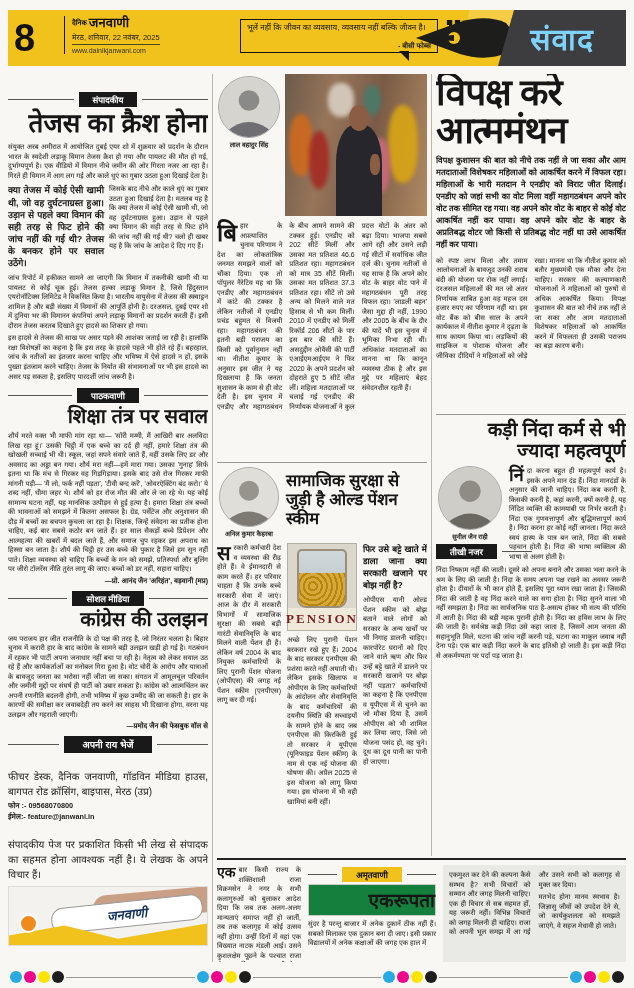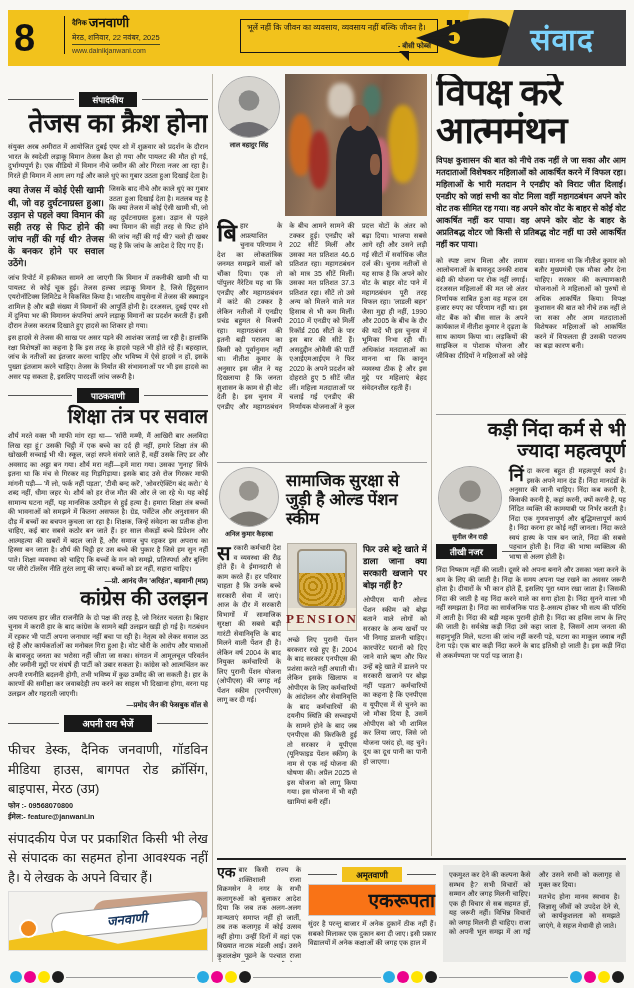--- a/index.html
+++ b/index.html
@@ -43,21 +43,21 @@
   .vline2{position:absolute;left:431px;top:74px;height:782px;border-left:1px solid #bcb7aa;}
   .col-right{position:absolute;left:436px;top:74px;width:190px;height:782px;overflow:hidden;}
   
   .ed-headline{font-size:26px;line-height:1.05;margin:3px 0 5px;}
   .quote-row{display:flex;gap:5px;margin:4px 0;}
   .quote-row .qb{width:48%;font-size:9px;font-weight:800;line-height:1.35;text-align:justify;}
   .quote-row .qs{flex:1;}
   .sec-headline{font-size:20px;line-height:1.1;margin:2px 0 4px;}
   .feedback{margin-top:6px;}
   .feedback .label-bar span{font-size:9.5px;padding:2px 18px;}
-  .fb-body{font-size:13px;line-height:1.5;text-align:justify;margin-top:8px;}
+  .fb-body{font-size:10px;line-height:1.5;text-align:justify;margin-top:16px;}
   .fb-line{font-size:7.3px;font-weight:bold;margin-top:1px;}
   .news-graphic{position:relative;height:58px;margin-top:4px;background:#f3f2ee;overflow:hidden;border:1px solid #ddd;}
   .ng-hand{position:absolute;right:-6px;top:4px;width:120px;height:26px;background:#c9a086;border-radius:16px 4px 4px 16px;transform:rotate(-5deg);}
   .ng-paper{position:absolute;right:4px;top:14px;width:150px;height:24px;background:#fff;border:1px solid #999;border-radius:12px;
             transform:rotate(-6deg);display:flex;align-items:center;justify-content:center;
             font-size:13px;font-weight:800;font-style:italic;color:#16355e;}
   .ng-wave{position:absolute;left:0;right:0;bottom:0;height:22px;background:#f2c21c;
            clip-path:polygon(0 55%,28% 10%,55% 70%,100% 0,100% 100%,0 100%);}
   .ng-dot{position:absolute;left:10px;bottom:12px;width:15px;height:15px;border-radius:50%;background:#f08a1d;border:2px solid #fff;}
   
@@ -102,21 +102,21 @@
   .crit-row{display:flex;gap:5px;margin-top:4px;}
   .crit-row .author-box{width:68px;}
   .crit-row .portrait{width:62px;height:62px;margin:0 auto;}
   .crit-label .label-bar{width:96px;margin:3px 0;}
   .crit-label .label-bar:before{display:none;}
   
   .bottom-strip{position:absolute;left:217px;top:858px;width:409px;height:104px;border-top:2px solid #222;
                 padding-top:5px;display:flex;gap:7px;box-sizing:border-box;overflow:hidden;}
   .bs-story{width:84px;flex:none;}
   .bs-mid{width:128px;flex:none;}
-  .amrit-headline{font-size:19px;background:#f97316;border:1px solid #ccc;margin:2px 0 3px;padding:2px 0;}
+  .amrit-headline{font-size:19px;background:#15803d;border:1px solid #ccc;margin:2px 0 3px;padding:2px 0;}
   .bs-gray{flex:1;background:#e9e9e6;padding:5px 6px;box-sizing:border-box;column-count:2;column-gap:8px;}
   
   .print-marks{position:absolute;left:8px;top:970px;width:618px;height:14px;display:flex;align-items:center;}
   .pm-line{flex:1;border-top:1.5px solid #9a9a9a;}
   .dots{display:flex;gap:2px;padding:0 2px;}
   .dot{width:12px;height:12px;border-radius:50%;}
   .dot.c{background:#29abe2;} .dot.m{background:#ec008c;} .dot.y{background:#ffe400;} .dot.k{background:#1d1d1d;}
 </style>
 </head>
 <body>
@@ -160,20 +160,23 @@
     <div class="body-txt">जांच रिपोर्ट में हकीकत सामने आ जाएगी कि विमान में तकनीकी खामी थी या पायलट से कोई चूक हुई। तेजस हल्का लड़ाकू विमान है, जिसे हिंदुस्तान एयरोनॉटिक्स लिमिटेड ने विकसित किया है। भारतीय वायुसेना में तेजस की स्क्वाड्रन शामिल है और बड़ी संख्या में विमानों की आपूर्ति होनी है। दरअसल, दुबई एयर शो में दुनिया भर की विमानन कंपनियां अपने लड़ाकू विमानों का प्रदर्शन करती हैं। इसी दौरान तेजस करतब दिखाते हुए हादसे का शिकार हो गया।</div>
     <div class="body-txt" style="margin-top:3px;">इस हादसे से तेजस की साख पर असर पड़ने की आशंका जताई जा रही है। हालांकि रक्षा विशेषज्ञों का कहना है कि इस तरह के हादसे पहले भी होते रहे हैं। बहरहाल, जांच के नतीजों का इंतजार करना चाहिए और भविष्य में ऐसे हादसे न हों, इसके पुख्ता इंतजाम करने चाहिए। तेजस के निर्यात की संभावनाओं पर भी इस हादसे का असर पड़ सकता है, इसलिए पारदर्शी जांच जरूरी है।</div>
 
     <div class="label-bar" style="margin-top:7px;">
         <span>पाठकवाणी</span>
       </div>
     <div class="headline sec-headline">शिक्षा तंत्र पर सवाल</div>
     <div class="body-txt">शौर्य मरते वक्त भी माफी मांग रहा था— 'सॉरी मम्मी, मैं आखिरी बार अलविदा लिख रहा हूं।' उसकी चिट्ठी में एक बच्चे का दर्द ही नहीं, हमारे शिक्षा तंत्र की खोखली सच्चाई भी थी। स्कूल, जहां सपने संवारे जाते हैं, वहीं उसके लिए डर और अवसाद का अड्डा बन गया। शौर्य मरा नहीं—हमें मारा गया। उसका 'गुनाह' सिर्फ इतना था कि मंच से गिरकर वह गिड़गिड़ाया। इसके बाद उसे रोज गिरकर माफी मांगनी पड़ी— 'मैं लो, फर्क नहीं पड़ता', 'टीवी बन्द करें', 'ओवरऐक्टिंग बंद करो।' ये शब्द नहीं, धीमा जहर थे। शौर्य को हर रोज मौत की ओर ले जा रहे थे। यह कोई सामान्य घटना नहीं, यह मानसिक उत्पीड़न से हुई हत्या है। हमारा शिक्षा तंत्र बच्चों की भावनाओं को समझने में कितना असफल है। ग्रेड, पर्सेंटेज और अनुशासन की दौड़ में बच्चों का बचपन कुचला जा रहा है। शिक्षक, जिन्हें संवेदना का प्रतीक होना चाहिए, कई बार सबसे कठोर बन जाते हैं। हर साल सैकड़ों बच्चे डिप्रेशन और आत्महत्या की खबरों में बदल जाते हैं, और समाज चुप रहकर इस अपराध का हिस्सा बन जाता है। शौर्य की चिट्ठी हर उस बच्चे की पुकार है जिसे हम सुन नहीं पाते। शिक्षा व्यवस्था को चाहिए कि बच्चों के मन को समझे, प्रतिस्पर्धा और बुलिंग पर जीरो टॉलरेंस नीति तुरंत लागू की जाए। बच्चों को डर नहीं, सहारा चाहिए।</div>
     <div class="sig">—प्रो. आनंद जैन 'अरिहंत', बड़वानी (मप्र)</div>
 
+    <div class="label-bar" style="margin-top:6px;">
+        <span>सोशल मीडिया</span>
+      </div>
     <div class="headline sec-headline">कांग्रेस की उलझन</div>
     <div class="body-txt">जय पराजय हार जीत राजनीति के दो पक्ष की तरह है, जो निरंतर चलता है। बिहार चुनाव में करारी हार के बाद कांग्रेस के सामने बड़ी उलझन खड़ी हो गई है। गठबंधन में रहकर भी पार्टी अपना जनाधार नहीं बचा पा रही है। नेतृत्व को लेकर सवाल उठ रहे हैं और कार्यकर्ताओं का मनोबल गिरा हुआ है। वोट चोरी के आरोप और यात्राओं के बावजूद जनता का भरोसा नहीं जीता जा सका। संगठन में आमूलचूल परिवर्तन और जमीनी मुद्दों पर संघर्ष ही पार्टी को उबार सकता है। कांग्रेस को आत्मचिंतन कर अपनी रणनीति बदलनी होगी, तभी भविष्य में कुछ उम्मीद की जा सकती है। हार के कारणों की समीक्षा कर जवाबदेही तय करने का साहस भी दिखाना होगा, वरना यह उलझन और गहराती जाएगी।</div>
     <div class="sig">—प्रमोद जैन की फेसबुक वॉल से</div>
 
     <div class="feedback">
       <div class="label-bar">
           <span>अपनी राय भेजें</span>
         </div>
       <div class="fb-body">फीचर डेस्क, दैनिक जनवाणी, गॉडविन मीडिया हाउस, बागपत रोड क्रॉसिंग, बाइपास, मेरठ (उप्र)</div>
       <div class="fb-line">फोन :- 09568070800</div>

